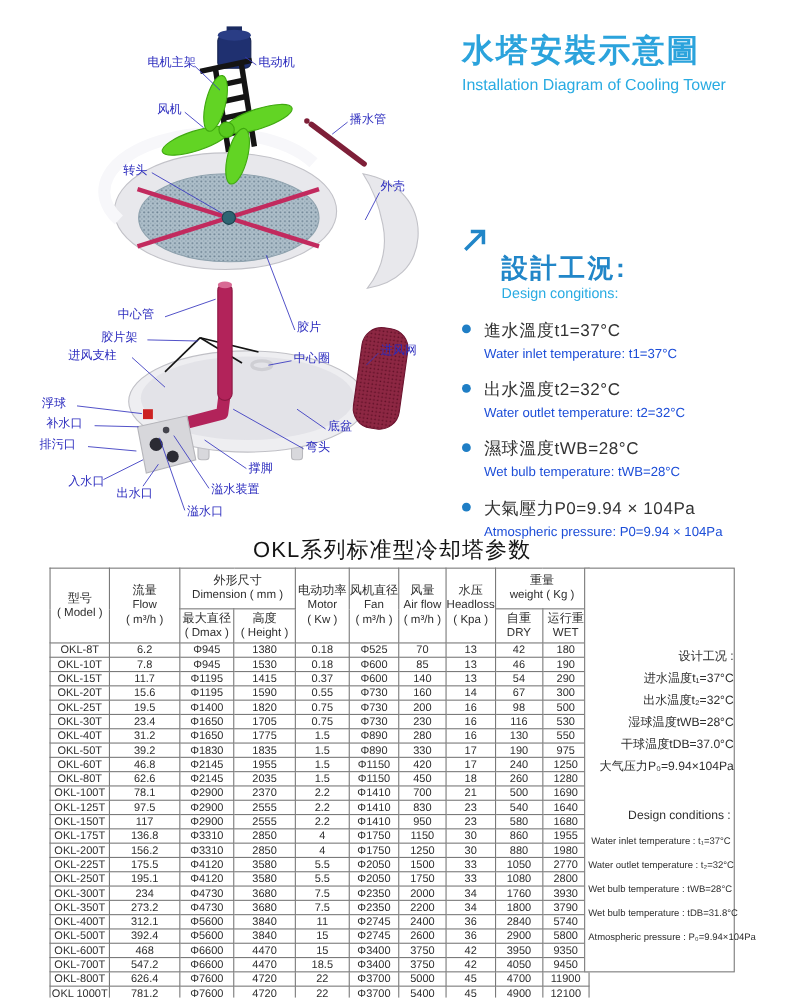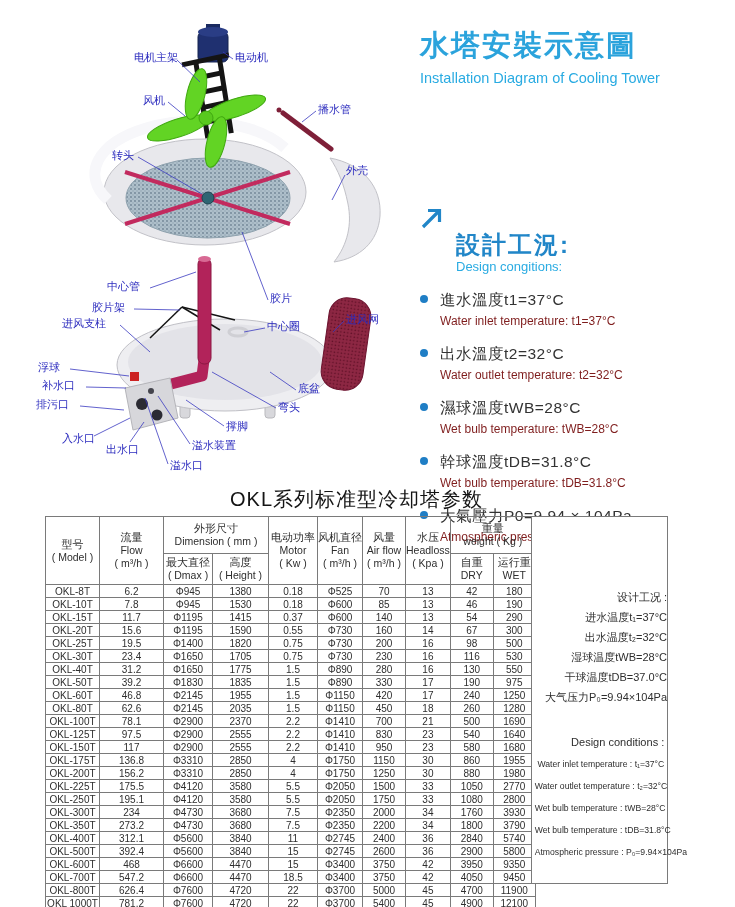--- a/index.html
+++ b/index.html
@@ -19,21 +19,21 @@
   
   .dc{position:absolute;left:418px;top:200px;width:300px;}
   .dc-head{display:flex;align-items:flex-start;}
   .dc-arrow{margin-top:4px;margin-right:10px;}
   .dc-head-zh{font-size:24px;font-weight:bold;color:#2186c8;letter-spacing:2px;line-height:26px;margin-top:32px;}
   .dc-head-en{font-size:13px;color:#29abe2;margin-top:1px;}
   .dc-items{margin-top:16px;}
   .dc-item{position:relative;padding-left:22px;margin-bottom:16px;}
   .dc-dot{position:absolute;left:2px;top:5px;width:8px;height:8px;border-radius:50%;background:#1f7ec5;}
   .dc-zh{font-size:15.5px;color:#333;font-weight:500;letter-spacing:.5px;}
-  .dc-en{font-size:12px;color:#7f1d1d;margin-top:3px;}
+  .dc-en{font-size:12px;color:#1d4ed8;margin-top:3px;}
 
   
   .tbl-title{position:absolute;left:45px;top:486px;width:623px;text-align:center;
              font-size:20px;color:#141414;font-weight:500;letter-spacing:1px;}
   table.spec{position:absolute;left:45px;top:516px;border-collapse:collapse;table-layout:fixed;}
   table.spec th,table.spec td{border:1px solid #7a7a7a;text-align:center;vertical-align:middle;
              padding:0;color:#2e2e2e;}
   table.spec th{font-weight:normal;font-size:11px;line-height:13px;}
   table.spec th .en{font-size:10.5px;}
   table.spec td{height:12px;font-size:10px;line-height:11px;}
@@ -216,25 +216,20 @@
         <div class="dc-zh">出水溫度t2=32°C</div>
         <div class="dc-en">Water outlet temperature:  t2=32°C</div>
       </div>
       <div class="dc-item">
         <span class="dc-dot"></span>
         <div class="dc-zh">濕球溫度tWB=28°C</div>
         <div class="dc-en">Wet bulb temperature:  tWB=28°C</div>
       </div>
       <div class="dc-item">
         <span class="dc-dot"></span>
-        <div class="dc-zh">幹球溫度tDB=31.8°C</div>
-        <div class="dc-en">Wet bulb temperature:  tDB=31.8°C</div>
-      </div>
-      <div class="dc-item">
-        <span class="dc-dot"></span>
         <div class="dc-zh">大氣壓力P0=9.94 × 104Pa</div>
         <div class="dc-en">Atmospheric pressure:  P0=9.94 × 104Pa</div>
       </div>
     </div>
   </div>
 
   <div class="tbl-title">OKL系列标准型冷却塔参数</div>
 
   <table class="spec">
     <colgroup>

